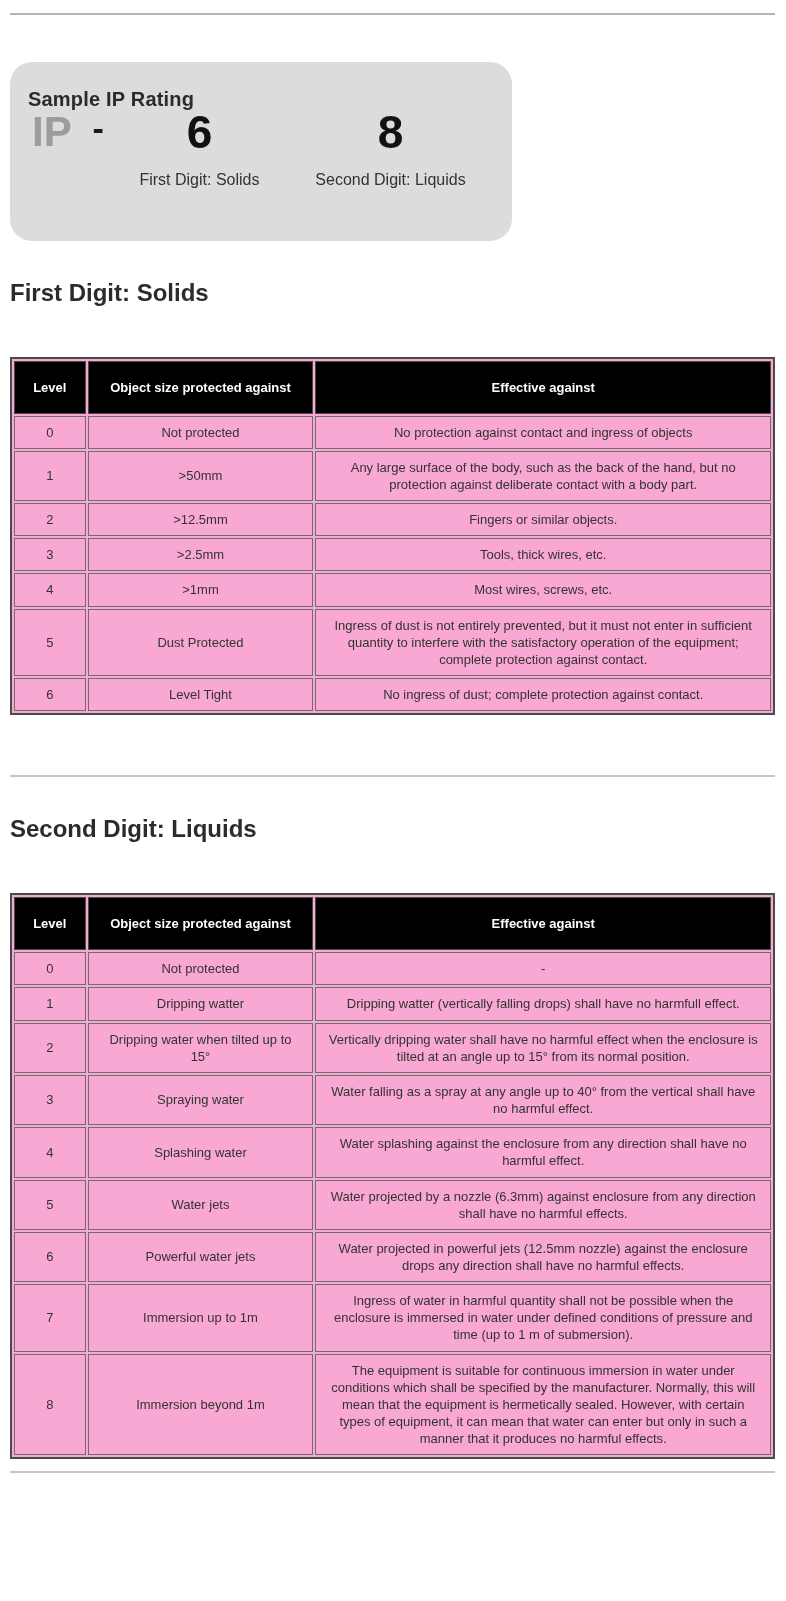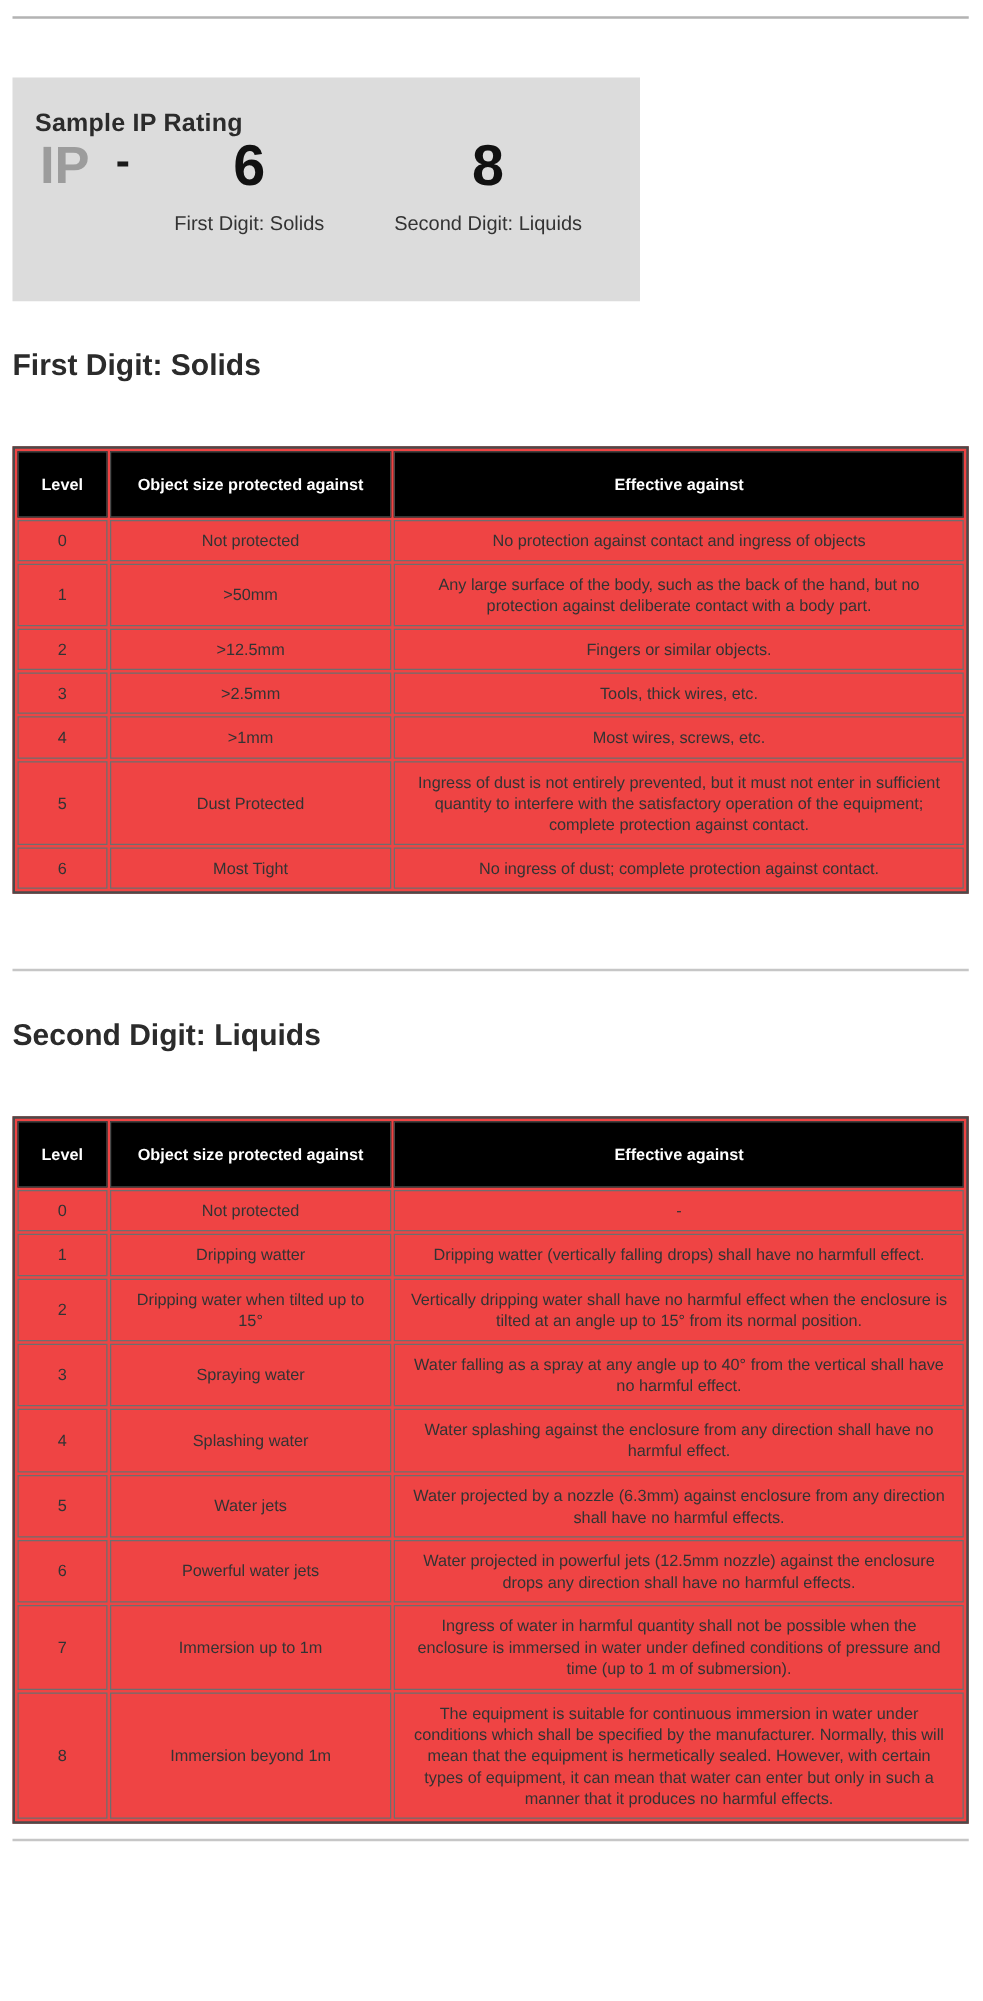--- a/index.html
+++ b/index.html
@@ -22,20 +22,21 @@
   .rule.light {
     border-top-color: #c6c6c6;
   }
 
   
   .sample-box {
     background: #dcdcdc;
     width: 502px;
     margin-top: 47px;
     padding: 26px 26px 52px 18px;
+    border-radius: 22px;
   }
   .sample-title {
     font-size: 20px;
     font-weight: bold;
     color: #2b2b2b;
     letter-spacing: 0.2px;
   }
   .sample-row {
     display: flex;
     align-items: flex-start;
@@ -79,21 +80,21 @@
     color: #333333;
   }
 
   
   table.ip-table {
     width: 100%;
     margin-top: 50px;
     border: 2px solid #4a4a4a;
     border-collapse: separate;
     border-spacing: 2px;
-    background: #ef4444;
+    background: #f9a8d4;
   }
   table.ip-table th {
     background: #000000;
     color: #ffffff;
     font-size: 13px;
     font-weight: bold;
     text-align: center;
     padding: 18px 6px;
     border: 1px solid #4a4a4a;
   }
@@ -178,21 +179,21 @@
             <td>&gt;1mm</td>
             <td>Most wires, screws, etc.</td>
           </tr>
           <tr>
             <td>5</td>
             <td>Dust Protected</td>
             <td>Ingress of dust is not entirely prevented, but it must not enter in sufficient quantity to interfere with the satisfactory operation of the equipment; complete protection against contact.</td>
           </tr>
           <tr>
             <td>6</td>
-            <td>Most Tight</td>
+            <td>Level Tight</td>
             <td>No ingress of dust; complete protection against contact.</td>
           </tr>
         </tbody>
     </table>
   </section>
 
   <div class="divider-block">
     <hr class="rule light">
   </div>
 

